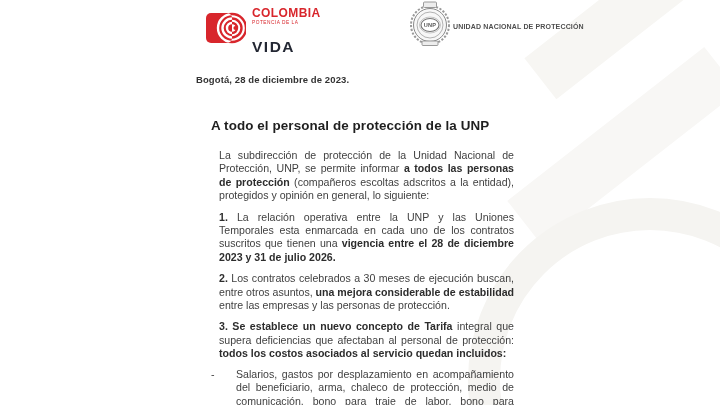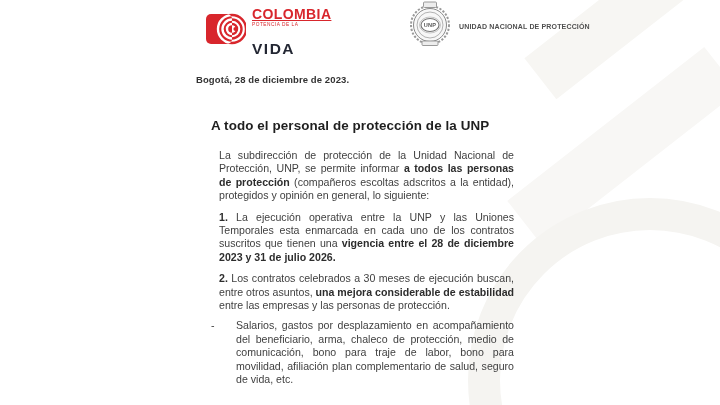--- a/index.html
+++ b/index.html
@@ -13,25 +13,25 @@
     left:468px;top:198px;width:300px;height:300px;border-radius:50%;
     border:32px solid #f5f4f1;background:transparent;
   }
   .wm-stripe{background:#f7f6f3;transform:rotate(-38deg);}
   .wm-stripe.s1{left:516px;top:-18px;width:230px;height:52px;}
   .wm-stripe.s2{left:498px;top:118px;width:250px;height:56px;background:#f8f7f5;}
 
   
   .brand-left{position:absolute;left:206px;top:7px;z-index:2;display:flex;align-items:center;gap:6px;}
   .brand-left .txt{display:flex;flex-direction:column;line-height:1;}
-  .t-colombia{color:#d8262c;font-weight:bold;font-size:14px;letter-spacing:.4px;text-decoration:underline;}
+  .t-colombia{color:#d8262c;font-weight:bold;font-size:12px;letter-spacing:.4px;}
   .t-potencia{color:#d8262c;font-size:4.8px;letter-spacing:.5px;margin-top:1.5px;}
   .t-vida{color:#232733;font-weight:bold;font-size:15.5px;letter-spacing:1.5px;margin-top:14px;}
 
-  .brand-right{position:absolute;left:408px;top:1px;z-index:2;display:flex;align-items:center;gap:7px;}
+  .brand-right{position:absolute;left:408px;top:1px;z-index:2;display:flex;align-items:center;gap:1px;}
   .t-unp-wordmark{
     color:#4f4f4f;font-weight:bold;font-size:7.4px;letter-spacing:.15px;
     transform:scaleX(.95);transform-origin:left center;white-space:nowrap;
   }
 
   
   .date{
     position:absolute;left:196px;top:74px;z-index:2;
     font-size:9.5px;font-weight:bold;color:#333333;letter-spacing:.1px;
   }
@@ -104,22 +104,23 @@
     </span>
     <span class="t-unp-wordmark">UNIDAD NACIONAL DE PROTECCIÓN</span>
   </div>
 
   <div class="date">Bogotá, 28 de diciembre de 2023.</div>
 
   <div class="col">
     <h1 class="doc-title">A todo el personal de protección de la UNP</h1>
 
     <p class="para"><span>La subdirección de protección de la Unidad Nacional de Protección, UNP, se permite informar </span><b>a todos las personas de protección</b><span> (compañeros escoltas adscritos a la entidad), protegidos y opinión en general, lo siguiente:</span></p>
-    <p class="para"><b>1.</b><span> La ejecución operativa entre la UNP y las Uniones Temporales esta enmarcada en cada uno de los contratos suscritos que tienen una </span><b>vigencia entre el 28 de diciembre 2023 y 31 de julio 2026.</b></p>
+    <p class="para"><b>1.</b><span> La relación operativa entre la UNP y las Uniones Temporales esta enmarcada en cada uno de los contratos suscritos que tienen una </span><b>vigencia entre el 28 de diciembre 2023 y 31 de julio 2026.</b></p>
     <p class="para"><b>2.</b><span> Los contratos celebrados a 30 meses de ejecución buscan, entre otros asuntos, </span><b>una mejora considerable de estabilidad</b><span> entre las empresas y las personas de protección.</span></p>
+    <p class="para"><b>3. Se establece un nuevo concepto de Tarifa</b><span> integral que supera deficiencias que afectaban al personal de protección:  </span><b>todos los costos asociados al servicio quedan incluidos:</b></p>
 
     <div class="bullet">
       <span class="marker">-</span>
       <span class="text para"><span>Salarios, gastos por desplazamiento en acompañamiento del beneficiario, arma, chaleco de protección, medio de comunicación, bono para traje de labor, bono para movilidad, afiliación plan complementario de salud, seguro de vida, etc.</span></span>
     </div>
   </div>
 
 </div>
 
 </body></html>

